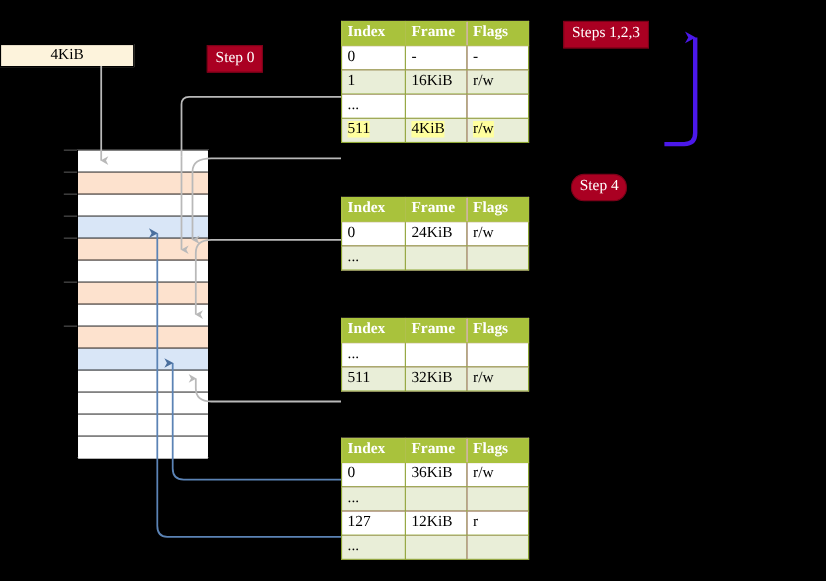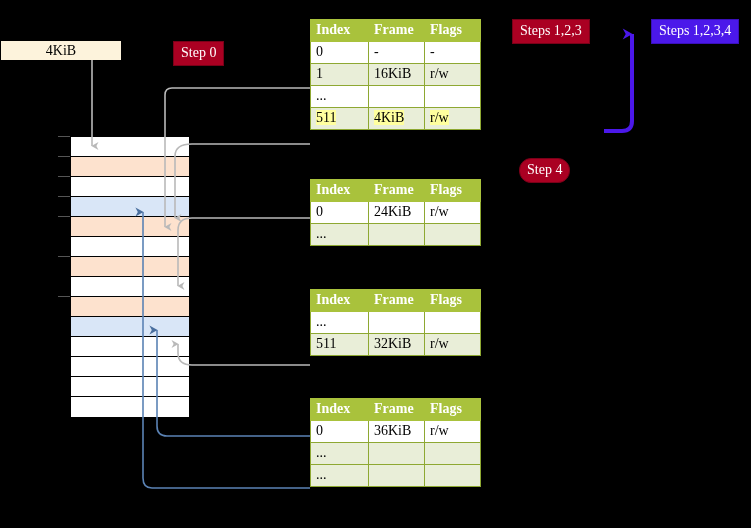--- a/index.html
+++ b/index.html
@@ -120,25 +120,24 @@
     pointer-events: none;
   }
 </style>
 </head>
 <body>
 
 <div id="stage">
 
   <div class="sizebox" id="sizebox" style="left:0px; top:40px; width:120px;">4KiB</div>
 
-  <div class="badge badge-red" style="left:173px; top:41px;">Step 0</div>
+  <div class="badge badge-red" style="left:188px; top:41px;">Step 0</div>
 
   <div class="badge badge-red" style="left:512px; top:19px;">Steps 1,2,3</div>
 
-  <div class="badge badge-blue" style="left:651px; top:19px;">Steps 1,2,3,4</div>
 
   <div class="badge badge-red" style="left:519px; top:158px;border-radius:12px;">Step 4</div>
 
   <div id="memcol" style="left:70px; top:136px; width:120px; height:280px;">
       <div class="memrow m-white" style="height: 20px;"></div>
       <div class="memrow m-peach" style="height: 20px;"></div>
       <div class="memrow m-white" style="height: 20px;"></div>
       <div class="memrow m-blue" style="height: 20px;"></div>
       <div class="memrow m-peach" style="height: 20px;"></div>
       <div class="memrow m-white" style="height: 20px;"></div>
@@ -239,20 +238,25 @@
     <tbody>
         <tr class="odd">
           <td class="c-index">0</td>
           <td class="c-frame">36KiB</td>
           <td class="c-flags">r/w</td>
         </tr>
         <tr class="even">
           <td class="c-index">...</td>
           <td class="c-frame"></td>
           <td class="c-flags"></td>
+        </tr>
+        <tr class="odd">
+          <td class="c-index">127</td>
+          <td class="c-frame">12KiB</td>
+          <td class="c-flags">r</td>
         </tr>
         <tr class="even">
           <td class="c-index">...</td>
           <td class="c-frame"></td>
           <td class="c-flags"></td>
         </tr>
       </tbody>
   </table>
 
   <svg id="wires" viewBox="0 0 751 528">

